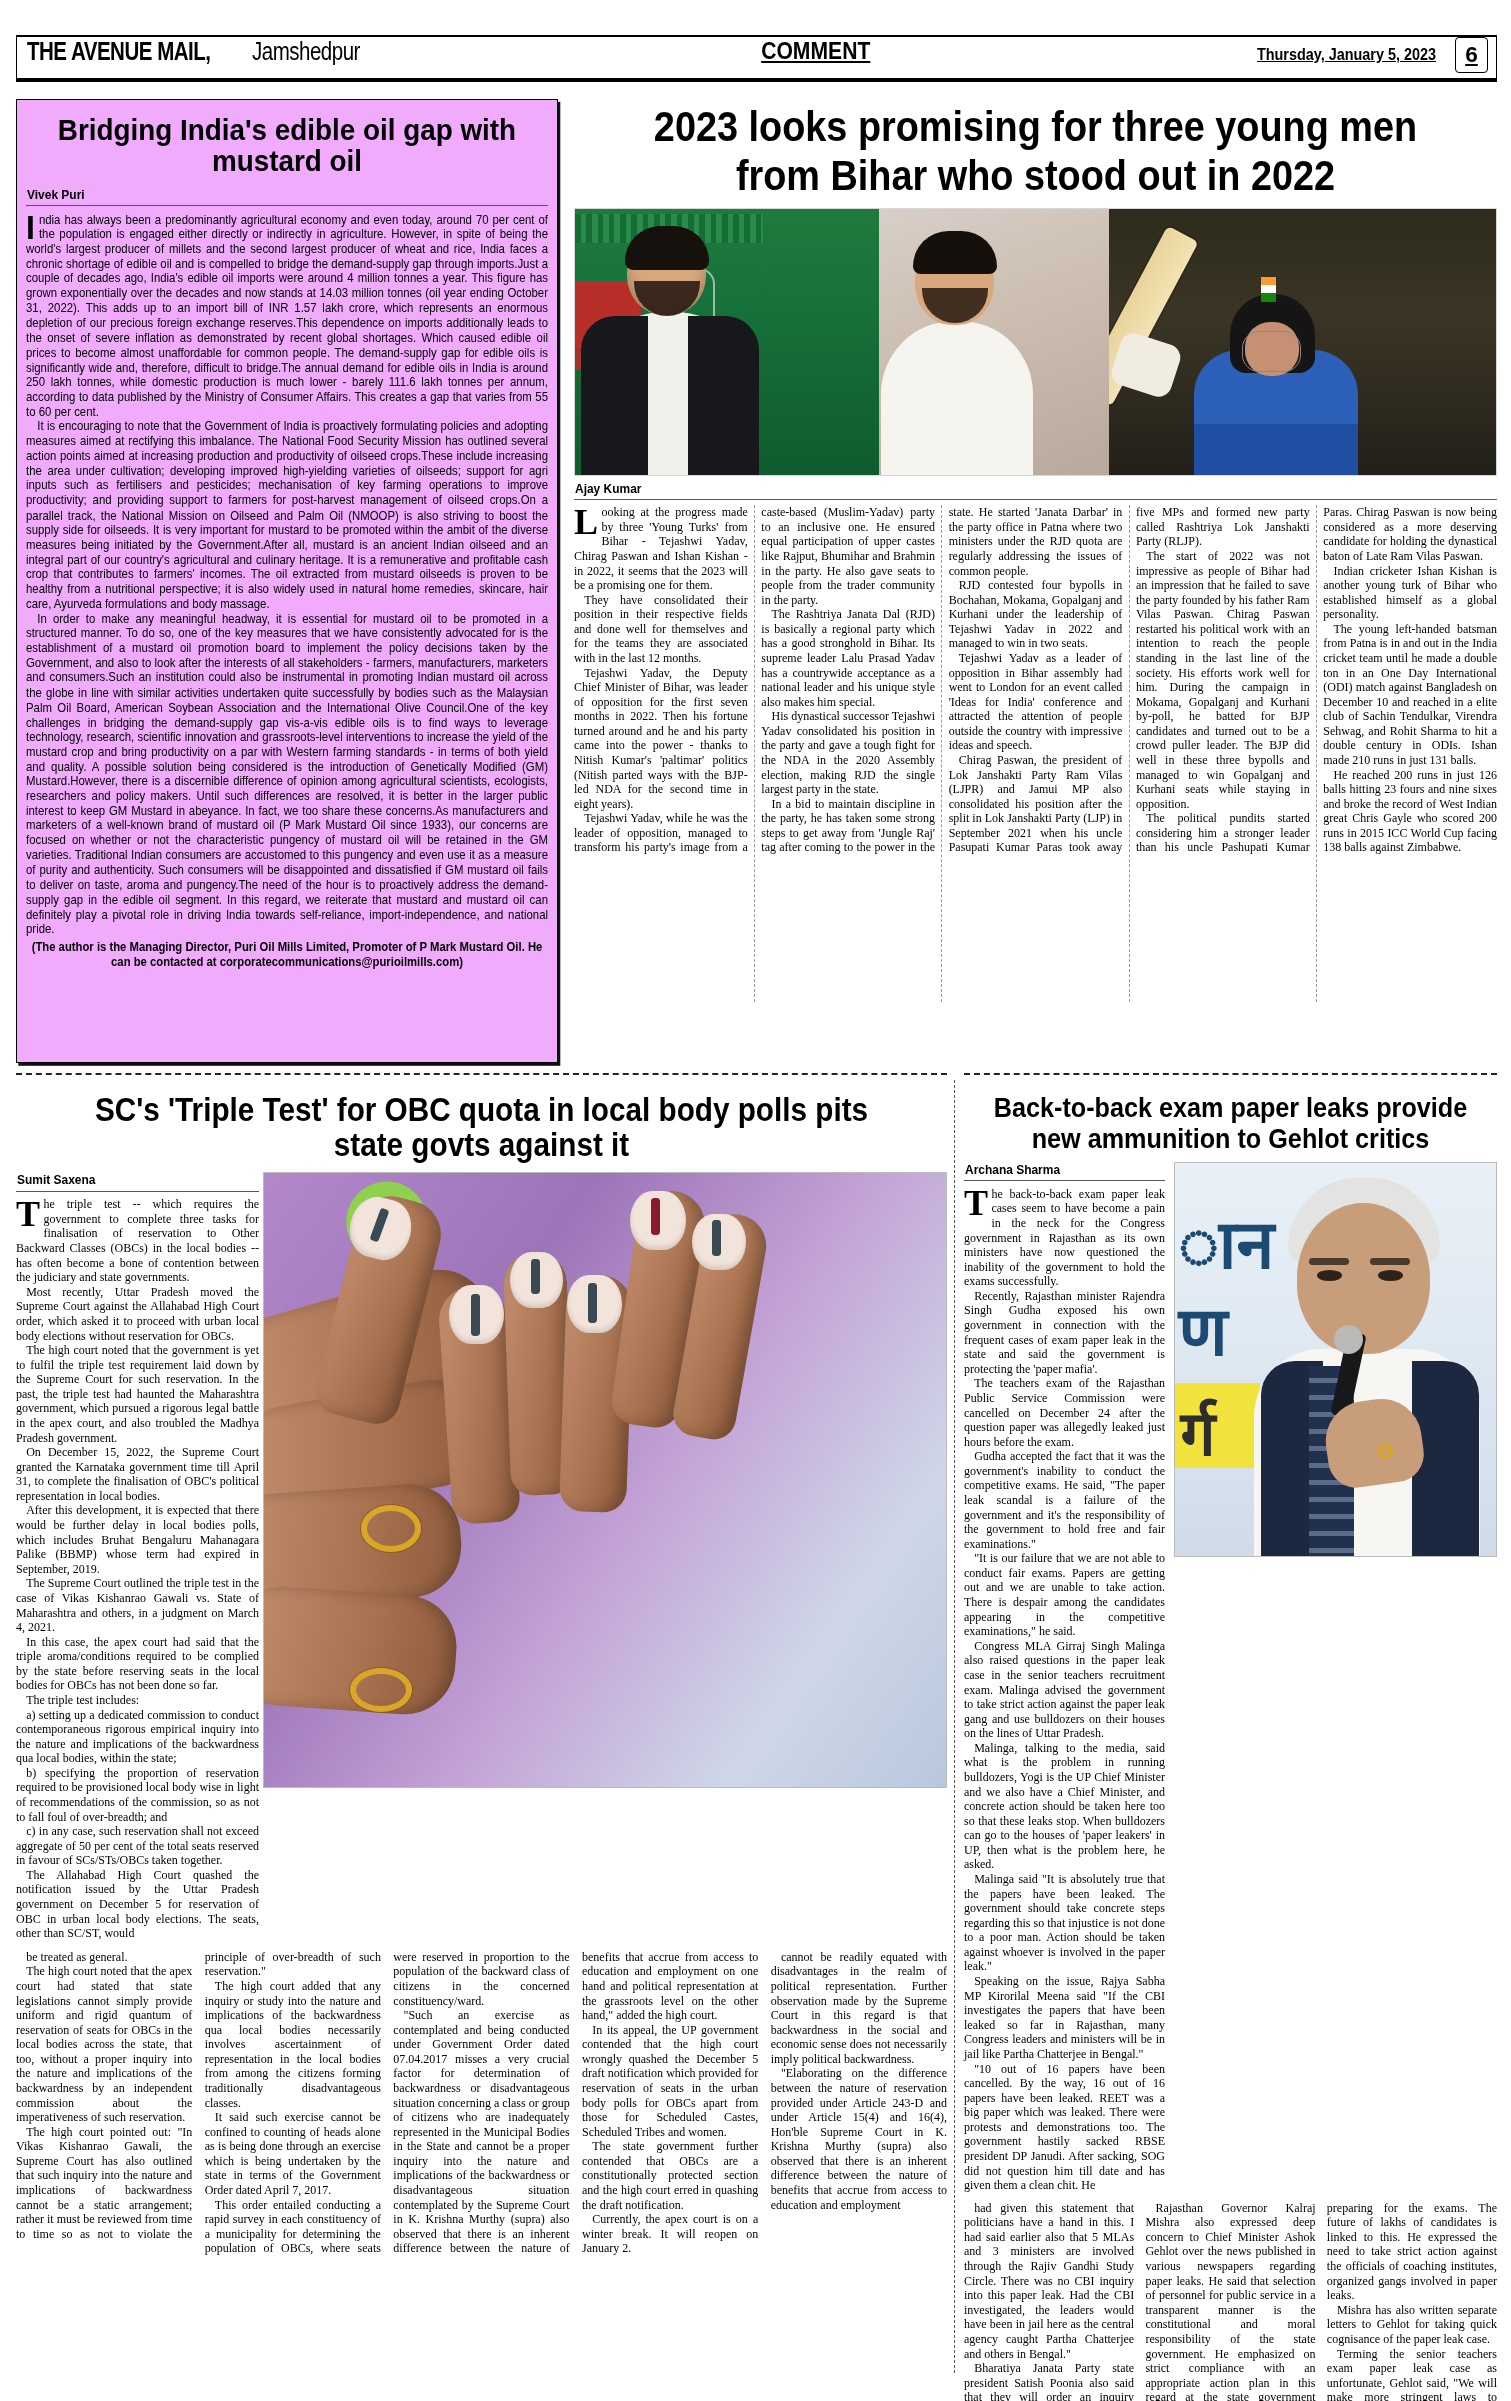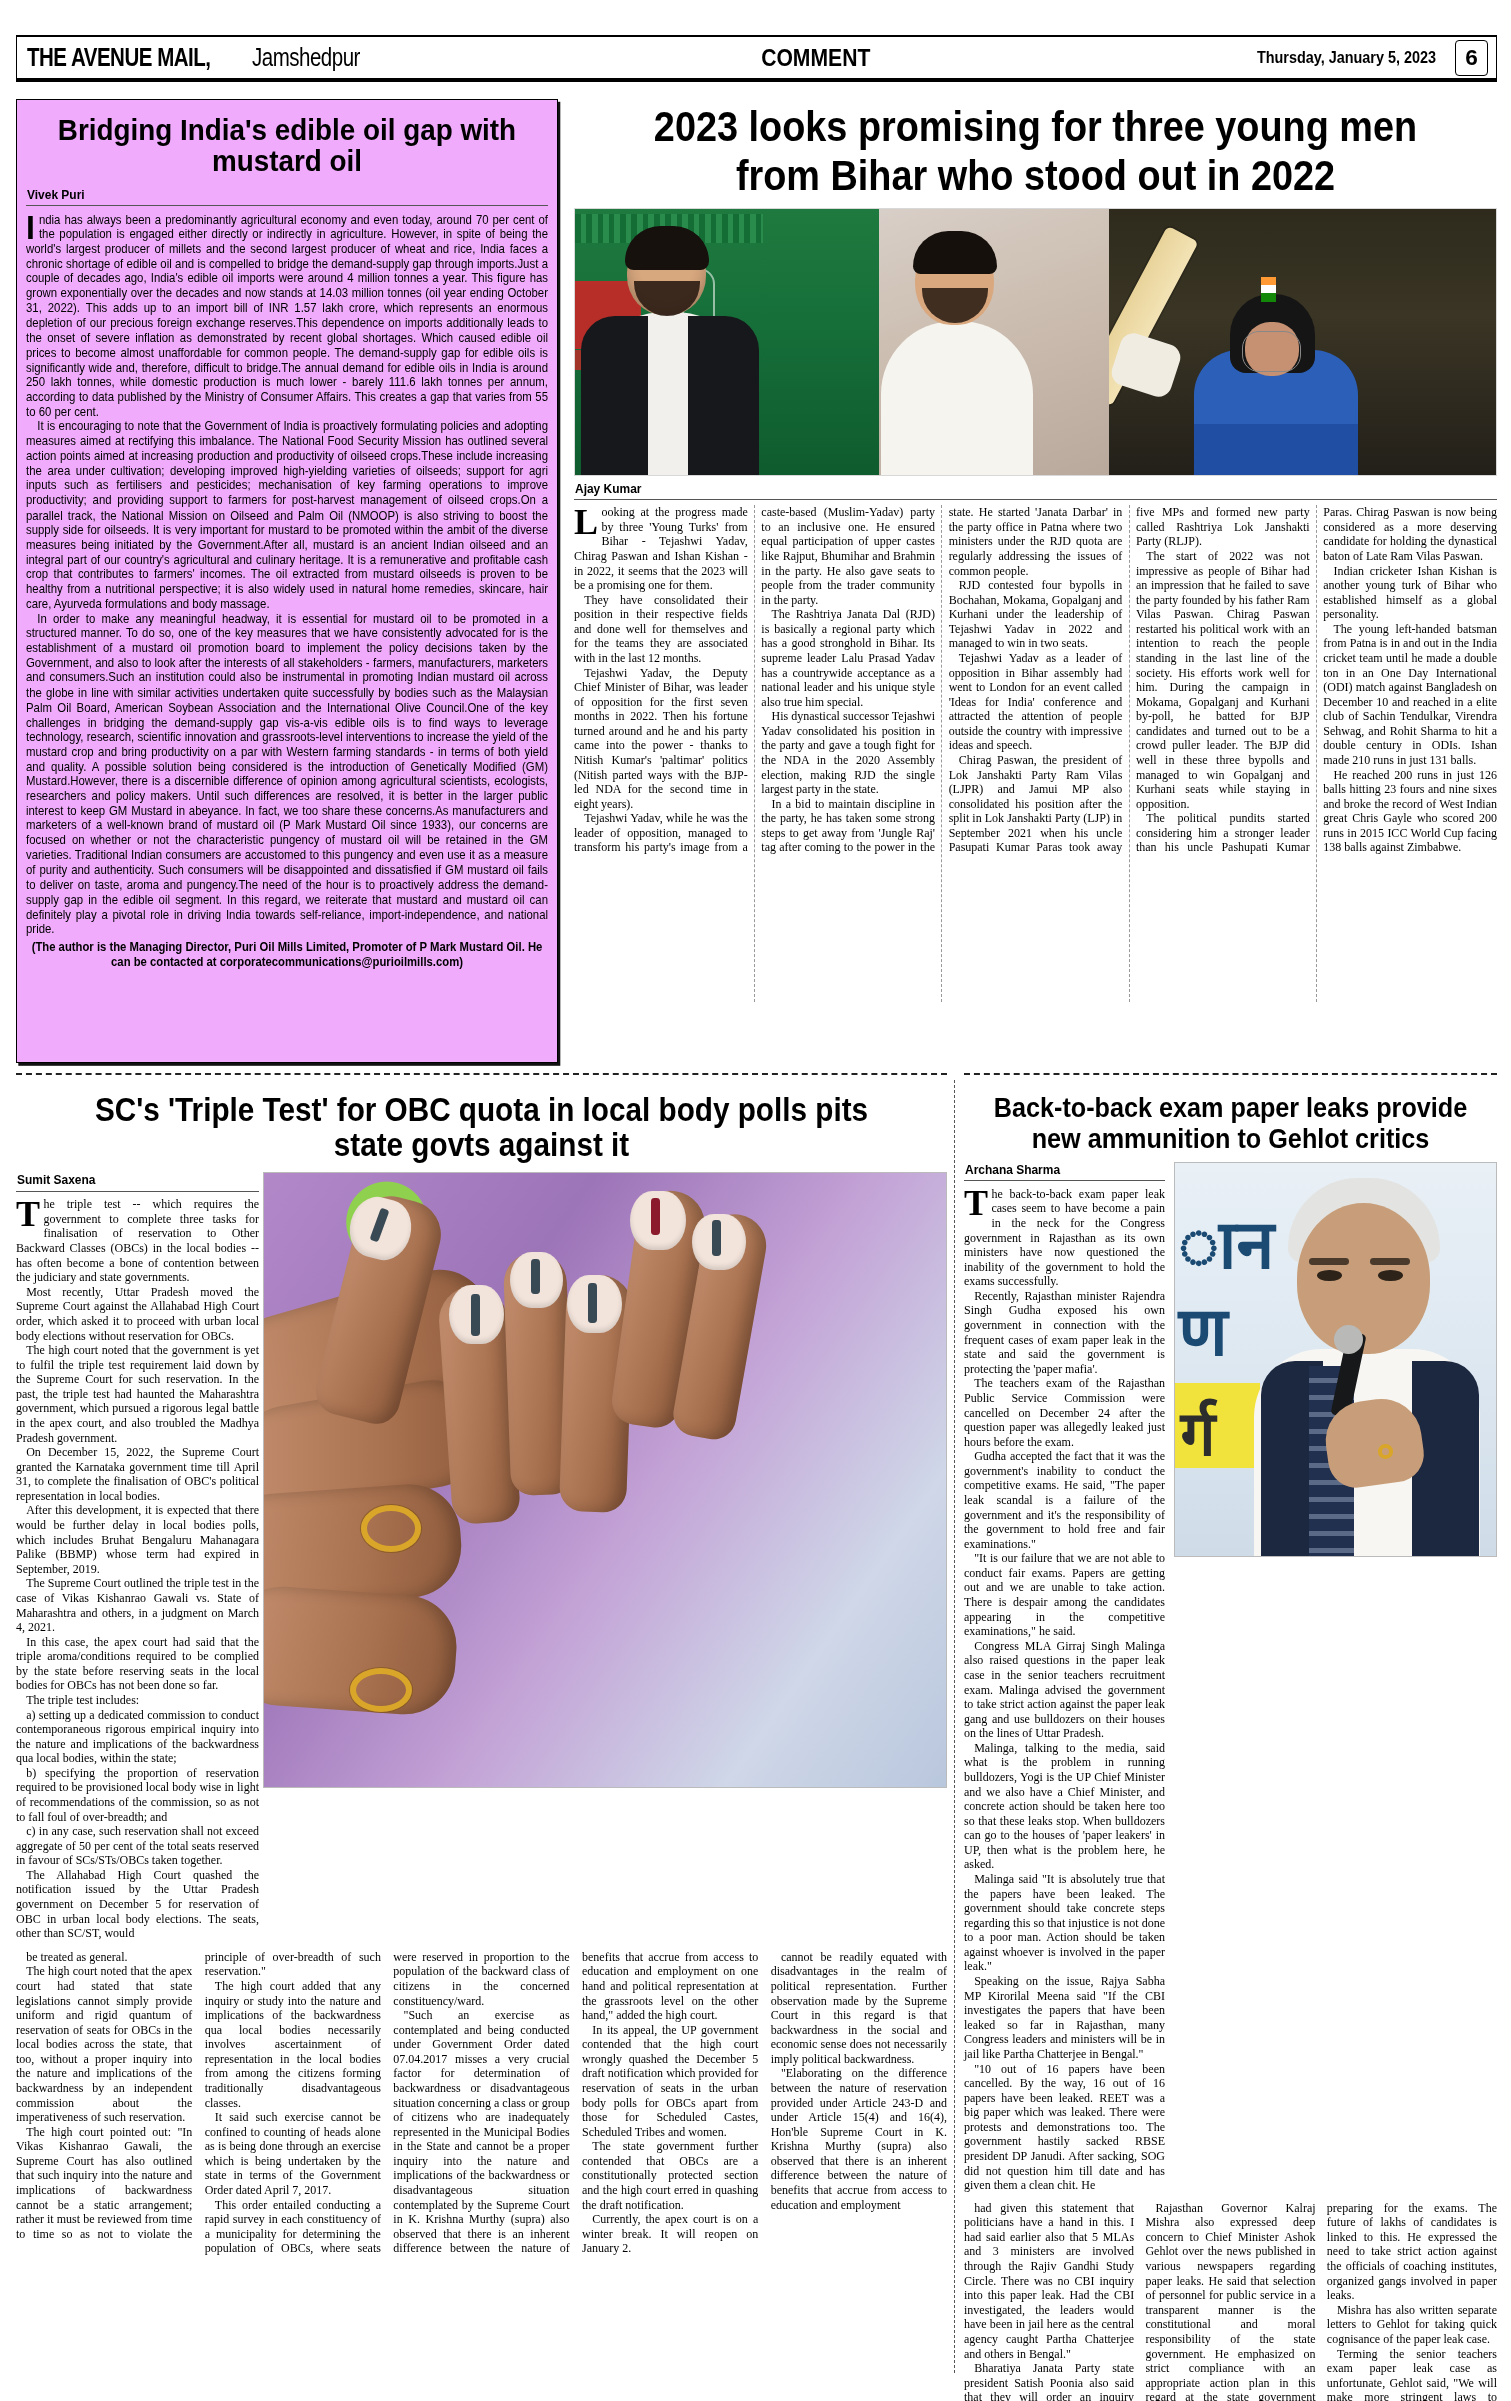--- a/index.html
+++ b/index.html
@@ -10,21 +10,21 @@
     color:#000;
     position:relative;
     overflow:hidden;
   }
 
   
   .masthead-wrap{
     position:absolute; left:16px; top:35px; width:1481px; height:47px;
     border-top:2.8px solid #000; border-bottom:4px solid #000;
     border-left:1.7px solid #000; border-right:1.7px solid #000;
-    display:flex; align-items:center;
+    display:flex; align-items:flex-start;text-decoration:underline;
   }
   .mh-left{
     flex:0 0 auto; padding-left:10.2px; white-space:nowrap;
     font-family:"Liberation Sans", sans-serif;
     font-size:25px; letter-spacing:-0.6px;
   }
   .mh-left .paper{ font-weight:bold; transform:scaleX(0.82); display:inline-block; transform-origin:left center;}
   .mh-left .city{ font-weight:normal; transform:scaleX(0.82); display:inline-block; transform-origin:left center; margin-left:1.1px;}
   .mh-center{
     flex:1 1 auto; text-align:center;
@@ -281,21 +281,21 @@
   </div>
 
   <div class="byline-main">Ajay Kumar</div>
   <hr class="rule-thin">
 
   <div class="cols-main">
     <p class="first"><span class="dropcap-serif">L</span><span>ooking at the progress made by three 'Young Turks' from Bihar - Tejashwi Yadav, Chirag Paswan and Ishan Kishan - in 2022, it seems that the 2023 will be a promising one for them.</span></p>
     <p>They have consolidated their position in their respective fields and done well for themselves and for the teams they are associated with in the last 12 months.</p>
     <p>Tejashwi Yadav, the Deputy Chief Minister of Bihar, was leader of opposition for the first seven months in 2022. Then his fortune turned around and he and his party came into the power - thanks to Nitish Kumar's 'paltimar' politics (Nitish parted ways with the BJP-led NDA for the second time in eight years).</p>
     <p>Tejashwi Yadav, while he was the leader of opposition, managed to transform his party's image from a caste-based (Muslim-Yadav) party to an inclusive one. He ensured equal participation of upper castes like Rajput, Bhumihar and Brahmin in the party. He also gave seats to people from the trader community in the party.</p>
-    <p>The Rashtriya Janata Dal (RJD) is basically a regional party which has a good stronghold in Bihar. Its supreme leader Lalu Prasad Yadav has a countrywide acceptance as a national leader and his unique style also true him special.</p>
+    <p>The Rashtriya Janata Dal (RJD) is basically a regional party which has a good stronghold in Bihar. Its supreme leader Lalu Prasad Yadav has a countrywide acceptance as a national leader and his unique style also makes him special.</p>
     <p>His dynastical successor Tejashwi Yadav consolidated his position in the party and gave a tough fight for the NDA in the 2020 Assembly election, making RJD the single largest party in the state.</p>
     <p>In a bid to maintain discipline in the party, he has taken some strong steps to get away from 'Jungle Raj' tag after coming to the power in the state. He started 'Janata Darbar' in the party office in Patna where two ministers under the RJD quota are regularly addressing the issues of common people.</p>
     <p>RJD contested four bypolls in Bochahan, Mokama, Gopalganj and Kurhani under the leadership of Tejashwi Yadav in 2022 and managed to win in two seats.</p>
     <p>Tejashwi Yadav as a leader of opposition in Bihar assembly had went to London for an event called 'Ideas for India' conference and attracted the attention of people outside the country with impressive ideas and speech.</p>
     <p>Chirag Paswan, the president of Lok Janshakti Party Ram Vilas (LJPR) and Jamui MP also consolidated his position after the split in Lok Janshakti Party (LJP) in September 2021 when his uncle Pasupati Kumar Paras took away five MPs and formed new party called Rashtriya Lok Janshakti Party (RLJP).</p>
     <p>The start of 2022 was not impressive as people of Bihar had an impression that he failed to save the party founded by his father Ram Vilas Paswan. Chirag Paswan restarted his political work with an intention to reach the people standing in the last line of the society. His efforts work well for him. During the campaign in Mokama, Gopalganj and Kurhani by-poll, he batted for BJP candidates and turned out to be a crowd puller leader. The BJP did well in these three bypolls and managed to win Gopalganj and Kurhani seats while staying in opposition.</p>
     <p>The political pundits started considering him a stronger leader than his uncle Pashupati Kumar Paras. Chirag Paswan is now being considered as a more deserving candidate for holding the dynastical baton of Late Ram Vilas Paswan.</p>
     <p>Indian cricketer Ishan Kishan is another young turk of Bihar who established himself as a global personality.</p>
     <p>The young left-handed batsman from Patna is in and out in the India cricket team until he made a double ton in an One Day International (ODI) match against Bangladesh on December 10 and reached in a elite club of Sachin Tendulkar, Virendra Sehwag, and Rohit Sharma to hit a double century in ODIs. Ishan made 210 runs in just 131 balls.</p>
     <p>He reached 200 runs in just 126 balls hitting 23 fours and nine sixes and broke the record of West Indian great Chris Gayle who scored 200 runs in 2015 ICC World Cup facing 138 balls against Zimbabwe.</p>

